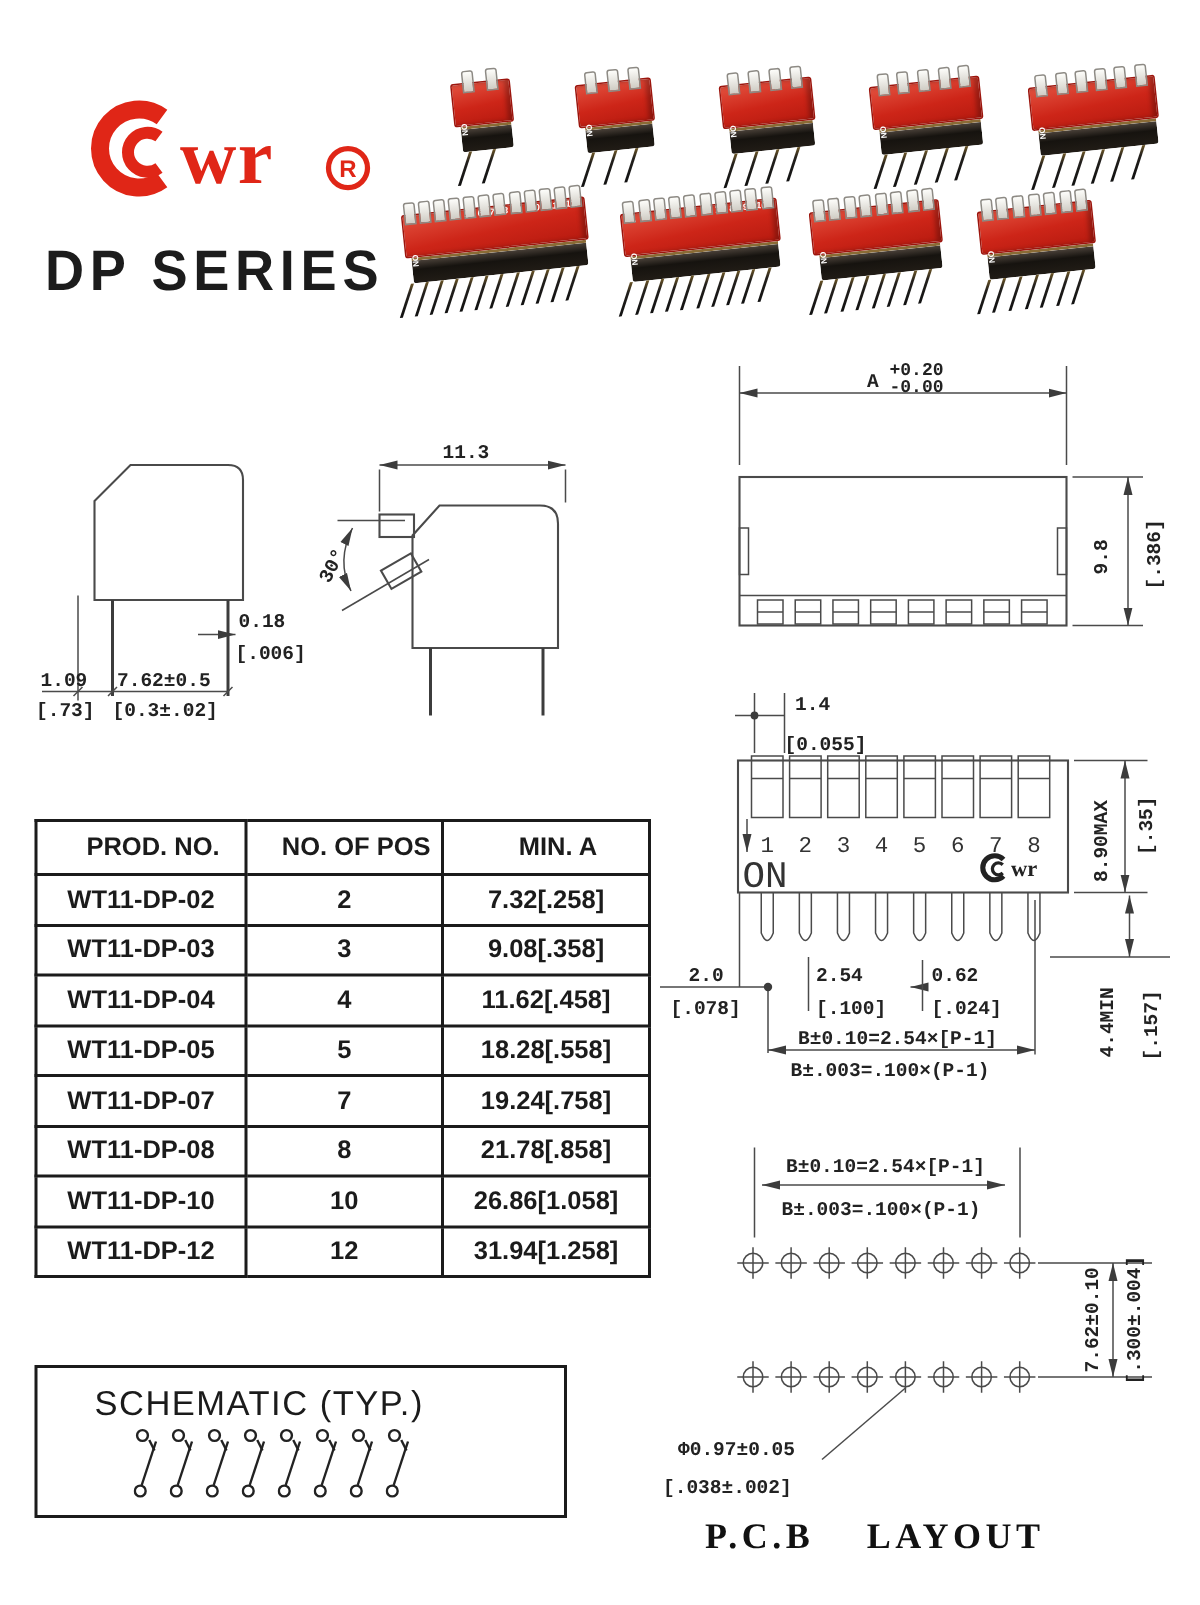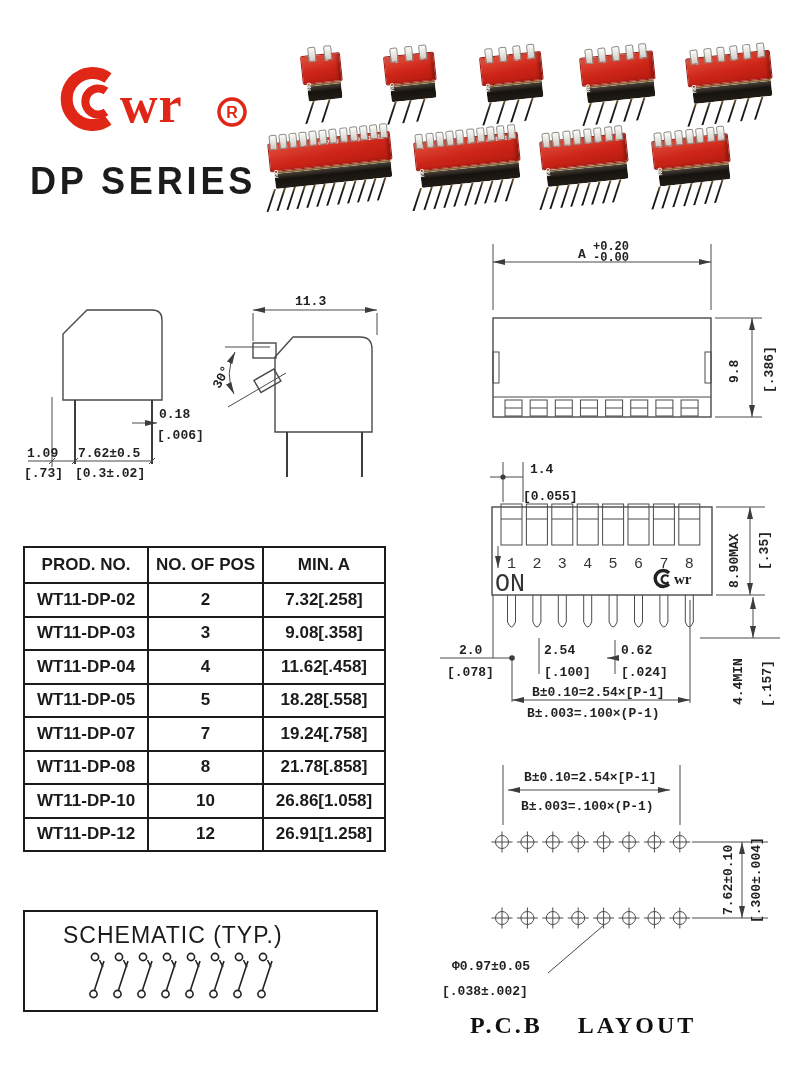--- a/index.html
+++ b/index.html
@@ -38,21 +38,21 @@
   .lnT{stroke:#3c3c3c;stroke-width:2;fill:none;}
   .dimtx{font-family:"Liberation Mono",monospace;font-weight:bold;font-size:13px;fill:#222;}
   .dimtx2{font-family:"Liberation Mono",monospace;font-weight:bold;font-size:12px;fill:#222;}
   .cadtx{font-family:"Liberation Mono",monospace;font-size:15px;fill:#333;}
   
   #products-table{position:absolute;left:23px;top:546px;border-collapse:collapse;
     table-layout:fixed;width:355px;}
   #products-table th,#products-table td{
     border:2px solid #1b1b1b;text-align:center;vertical-align:middle;
     font-weight:bold;font-size:17px;padding:0;color:#1b1b1b;}
-  #products-table th{height:34px;}
+  #products-table th{height:34px;padding-left:16px;}
   #products-table td{height:31.5px;font-size:17px;margin-top:28px;}
   #products-table .c0{width:122px;}
   #products-table .c1{width:113px;}
   #products-table .c2{width:120px;letter-spacing:0;}
   
   #schematic-panel{position:absolute;left:23px;top:910px;width:351px;height:98px;
     border:2.5px solid #1b1b1b;}
   #schematic-title{position:absolute;left:38px;top:10px;font-size:23px;font-weight:normal;
     letter-spacing:1px;color:#1b1b1b;}
   #schematic-symbols{position:absolute;left:64px;top:38px;display:flex;gap:4px;}
@@ -600,21 +600,21 @@
         <td class="c2">21.78[.858]</td>
       </tr>
       <tr>
         <td class="c0">WT11-DP-10</td>
         <td class="c1">10</td>
         <td class="c2">26.86[1.058]</td>
       </tr>
       <tr>
         <td class="c0">WT11-DP-12</td>
         <td class="c1">12</td>
-        <td class="c2">26.91[1.258]</td>
+        <td class="c2">31.94[1.258]</td>
       </tr>
     </tbody>
 </table>
 
 <div id="schematic-panel">
   <div id="schematic-title">SCHEMATIC (TYP.)</div>
   <div id="schematic-symbols">
       <svg width="20" height="52" viewBox="0 0 20 52">
         <circle cx="6" cy="7" r="3.6" fill="none" stroke="#222" stroke-width="1.6"></circle>
         <path d="M10.5,10 L14,17" stroke="#222" stroke-width="1.6" fill="none"></path>

